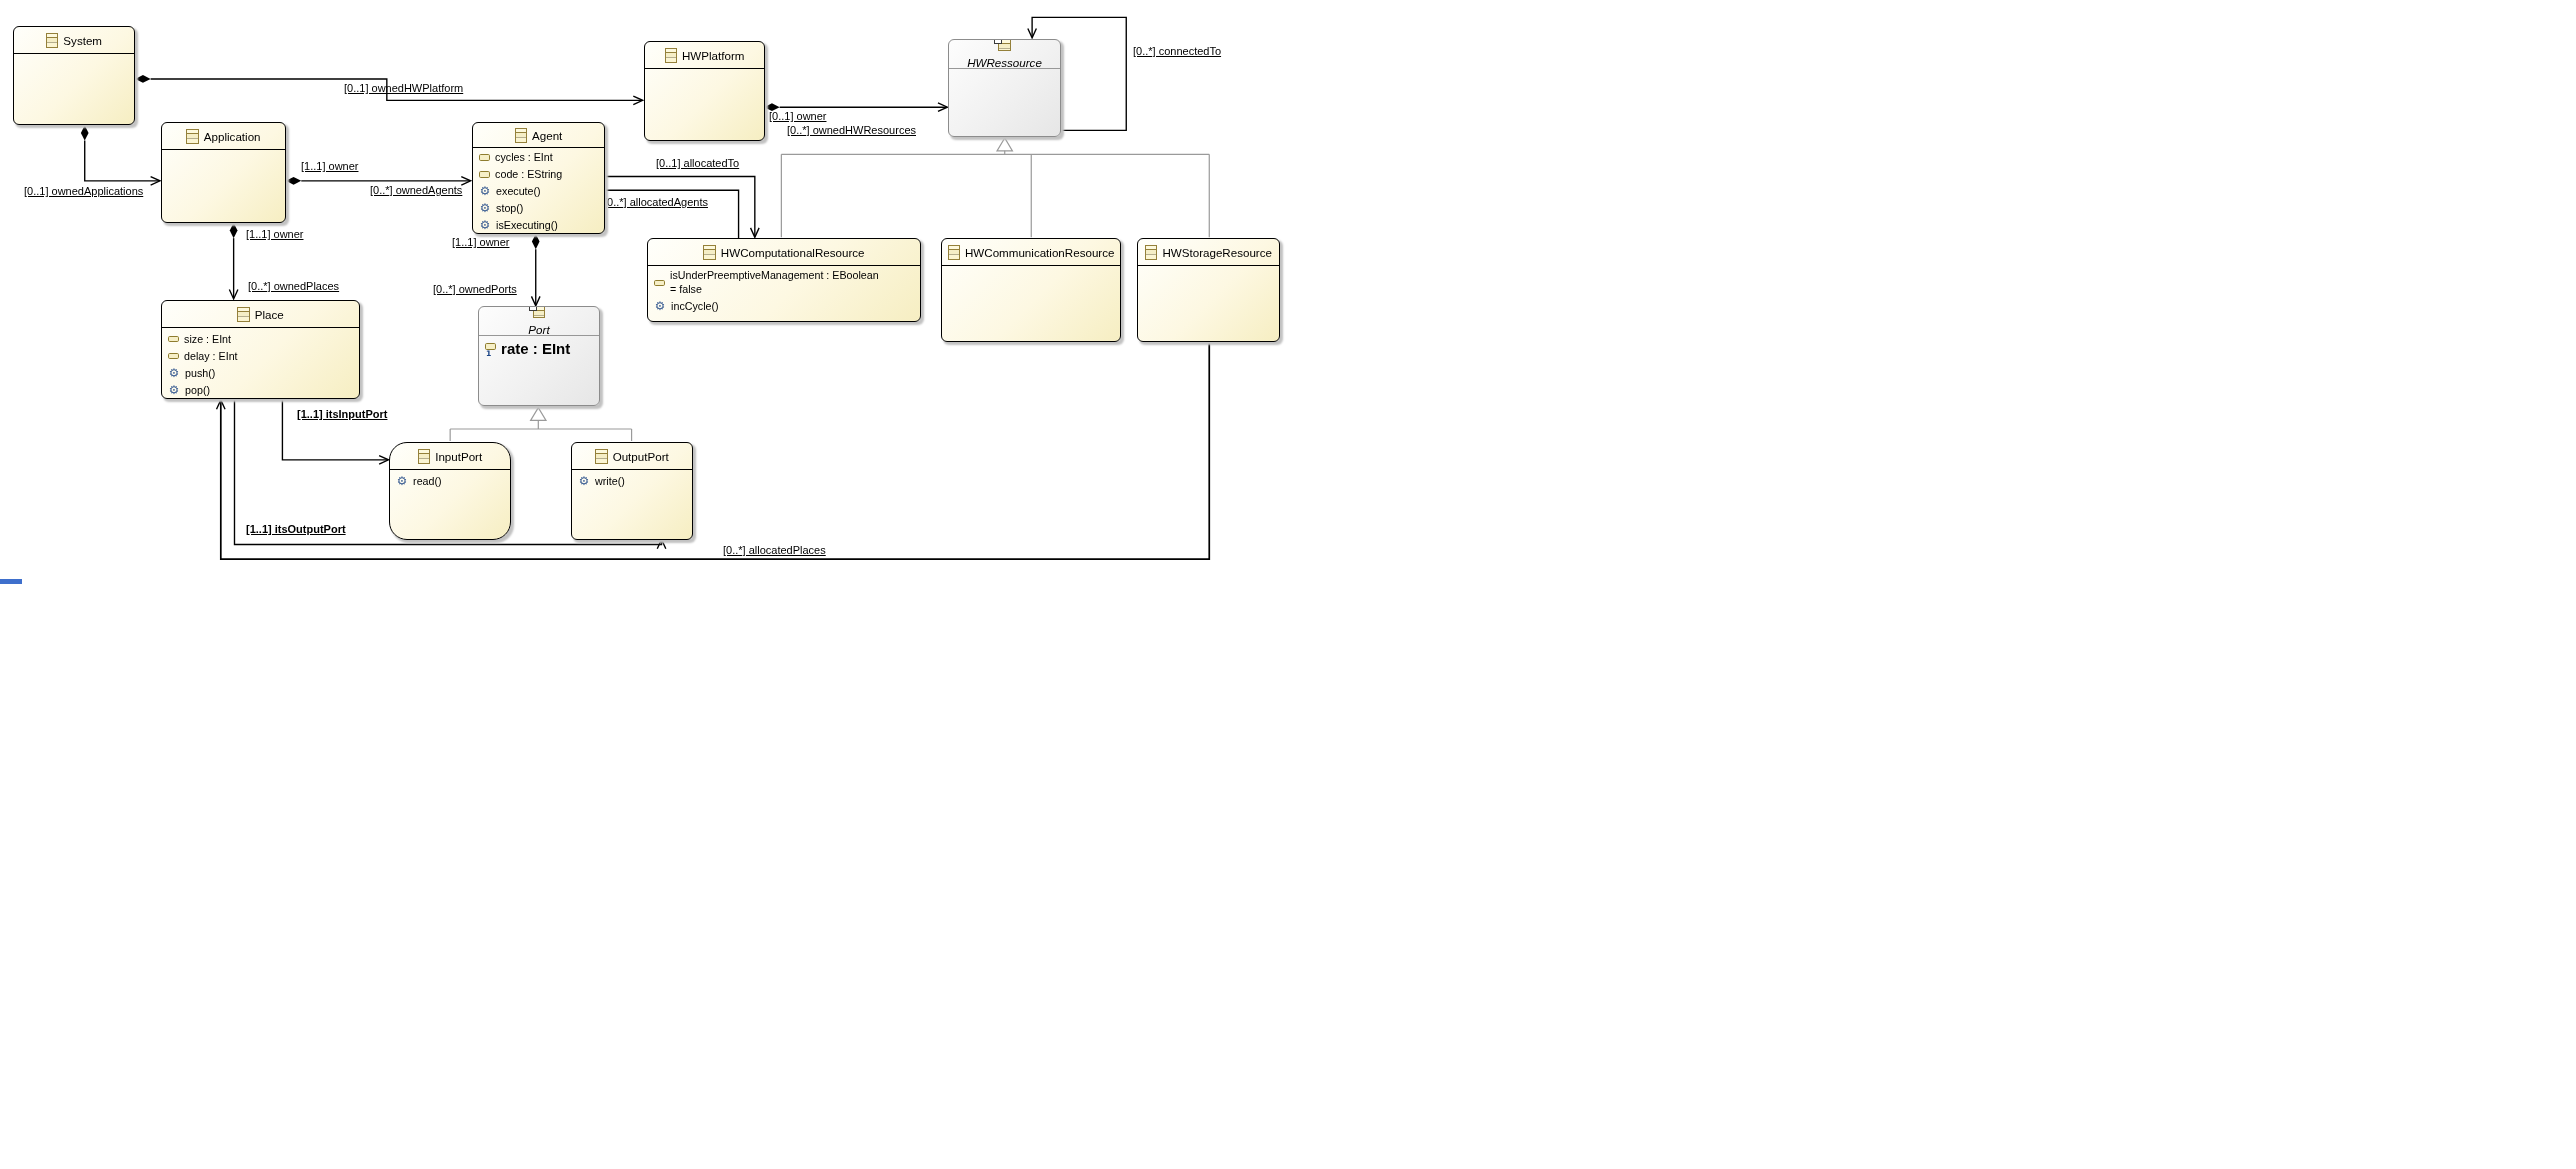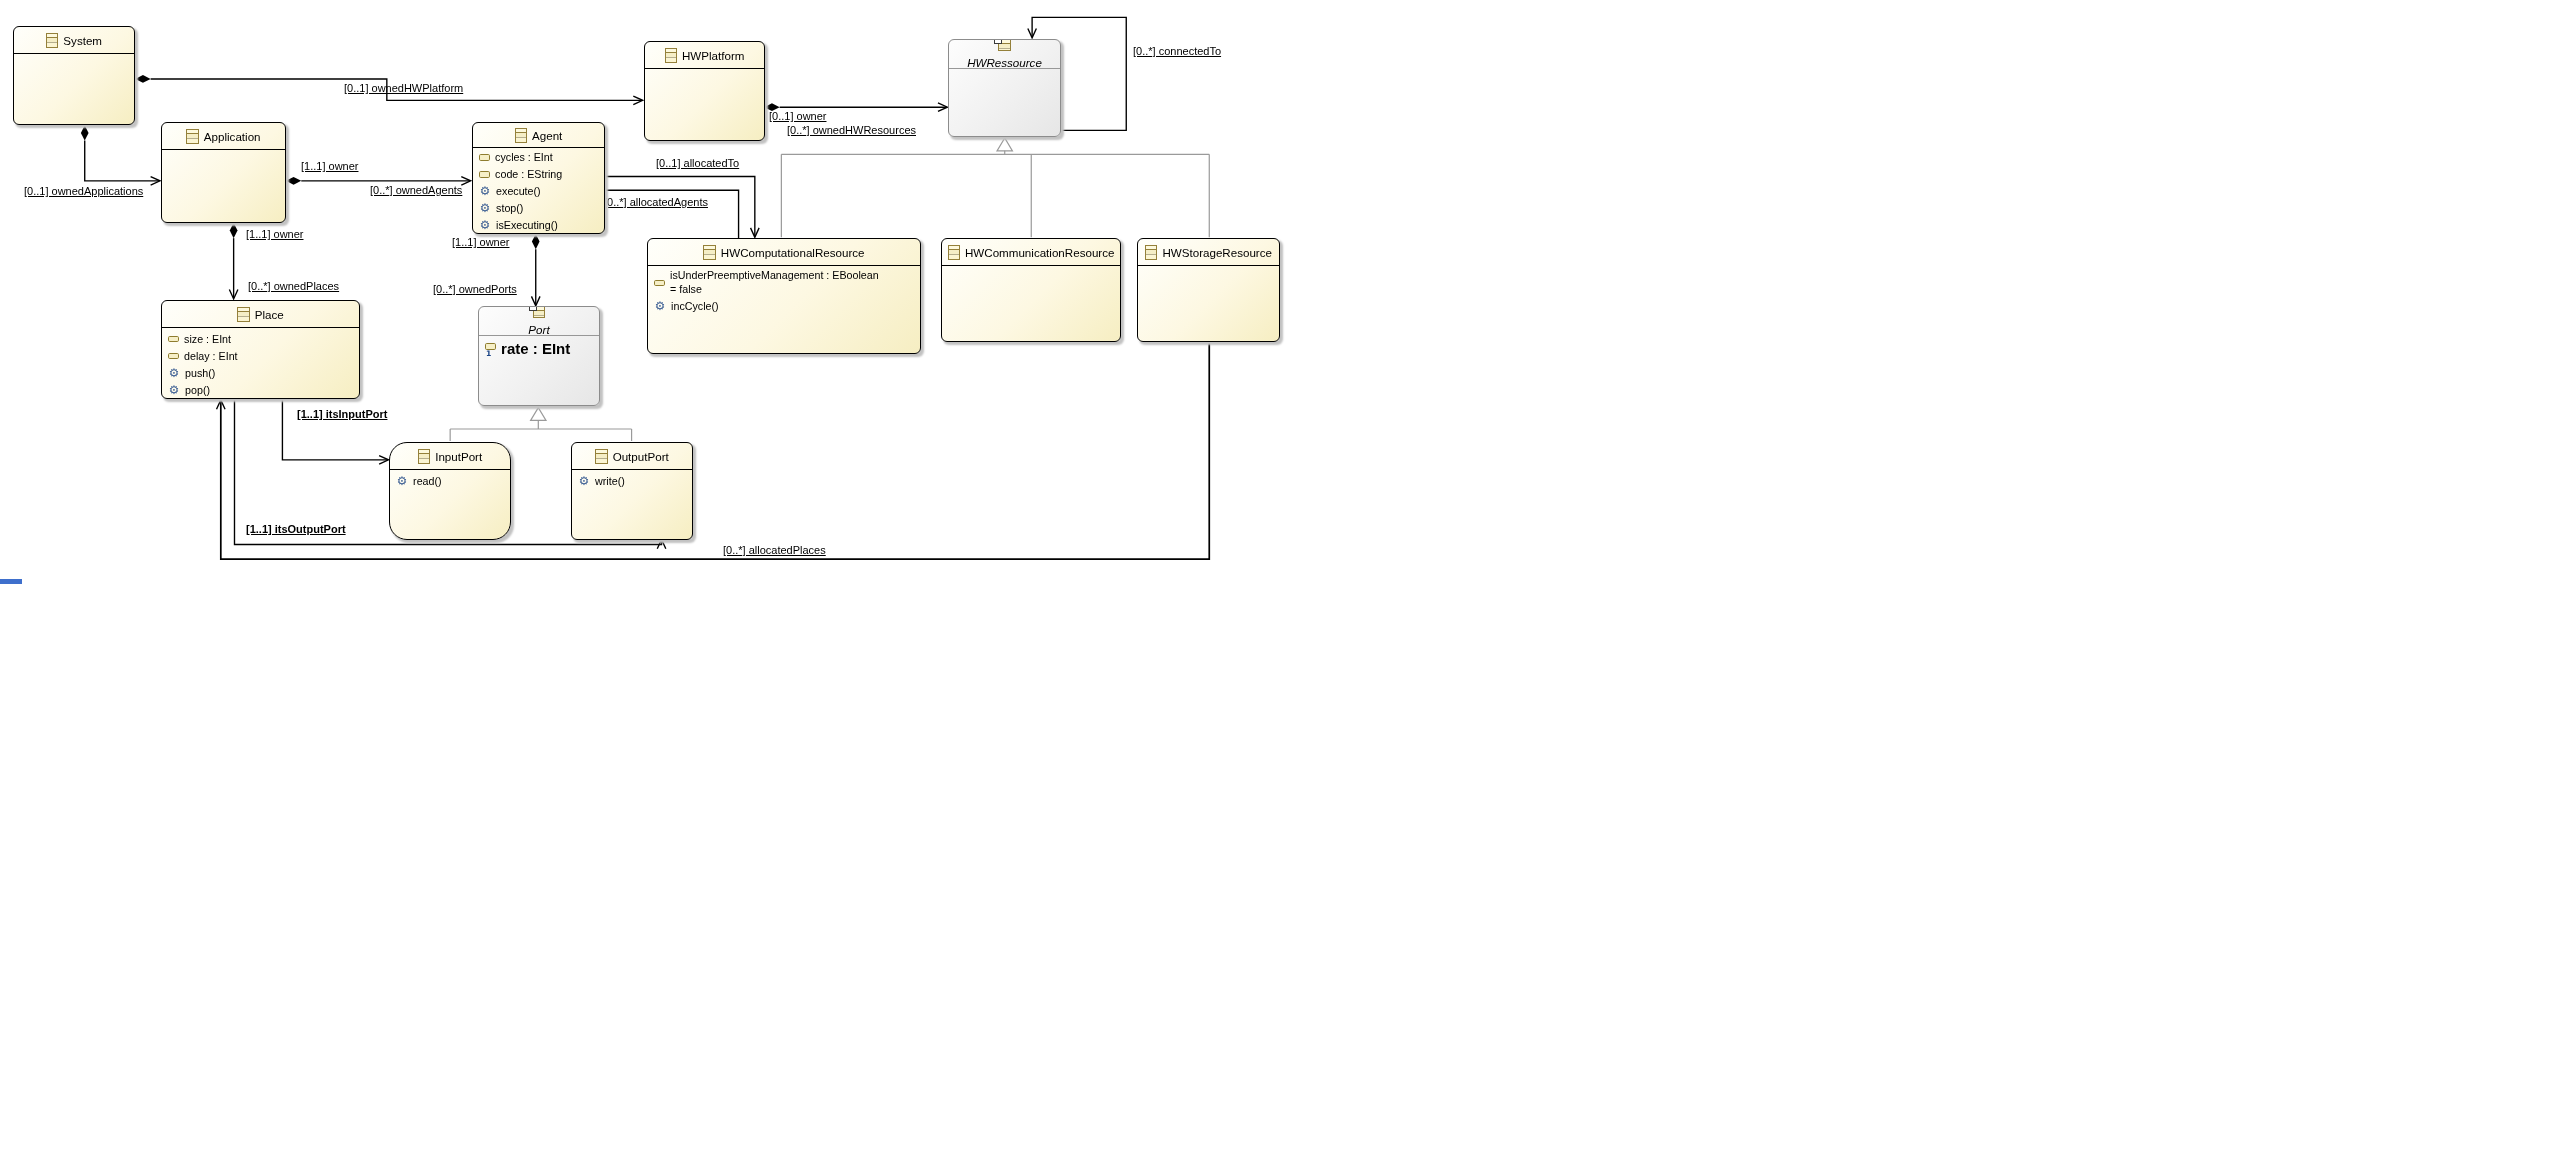--- a/index.html
+++ b/index.html
@@ -250,21 +250,21 @@
       <span>OutputPort</span>
     </div>
     <div class="body">
       <div class="row">
         <span class="oicon">⚙</span>
         <span class="mtext">write()</span>
       </div>
     </div>
   </div>
 
-  <div class="cls" style="left:647px;top:238px;width:274px;height:116px;">
+  <div class="cls" style="left:647px;top:238px;width:274px;height:84px;">
     <div class="title">
       <span class="cicon"></span>
       <span>HWComputationalResource</span>
     </div>
     <div class="body">
       <div class="row twoline">
         <span class="aicon"></span>
         <span class="mtext">isUnderPreemptiveManagement : EBoolean = false</span>
       </div>
       <div class="row">

